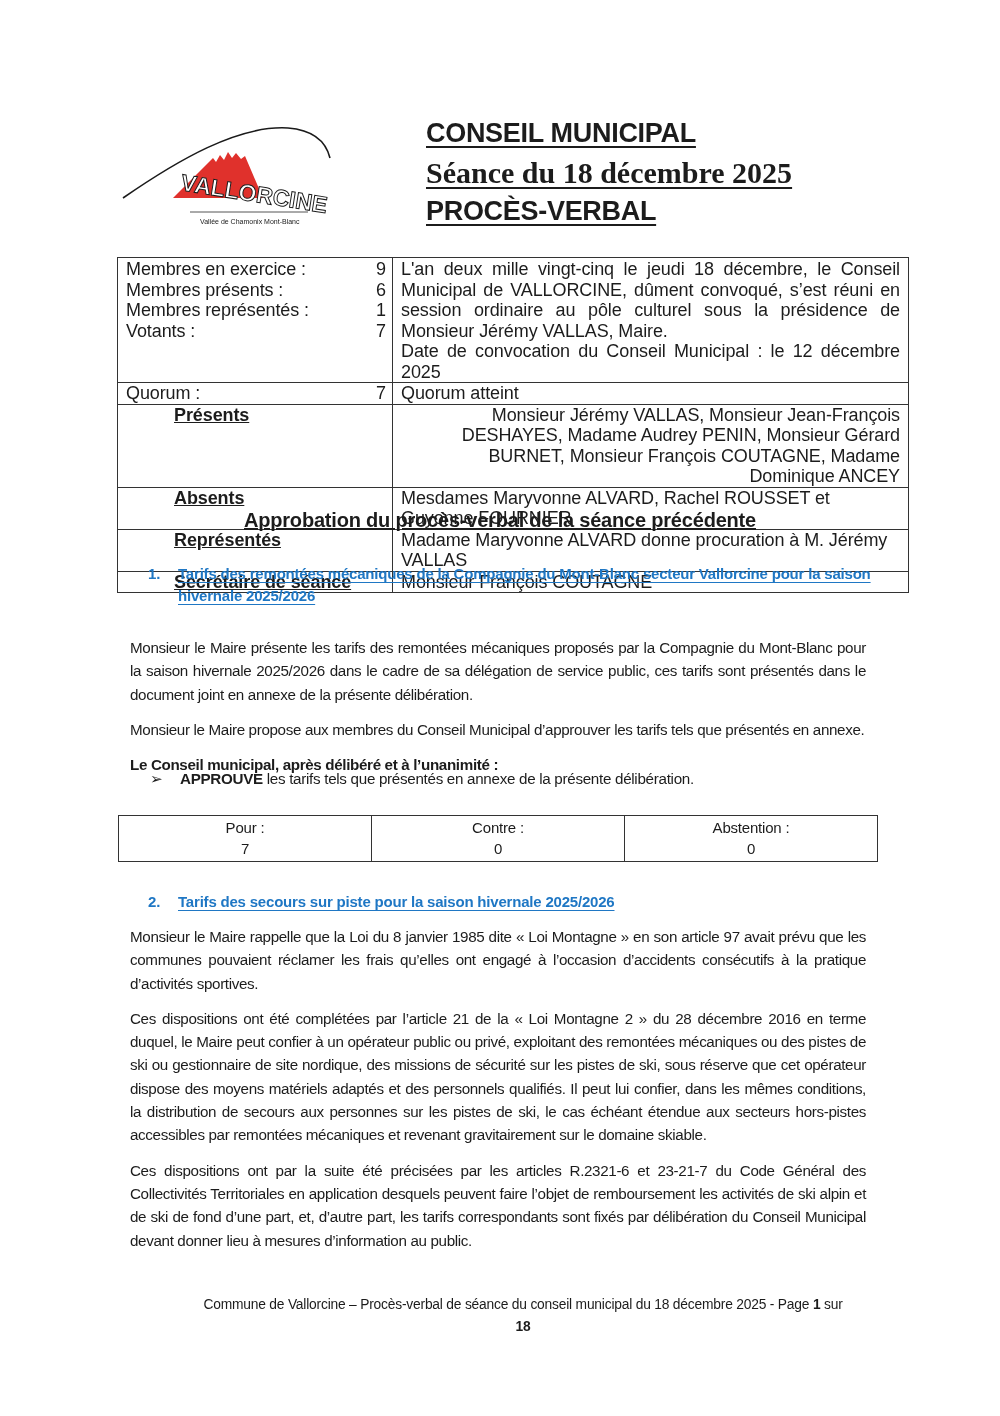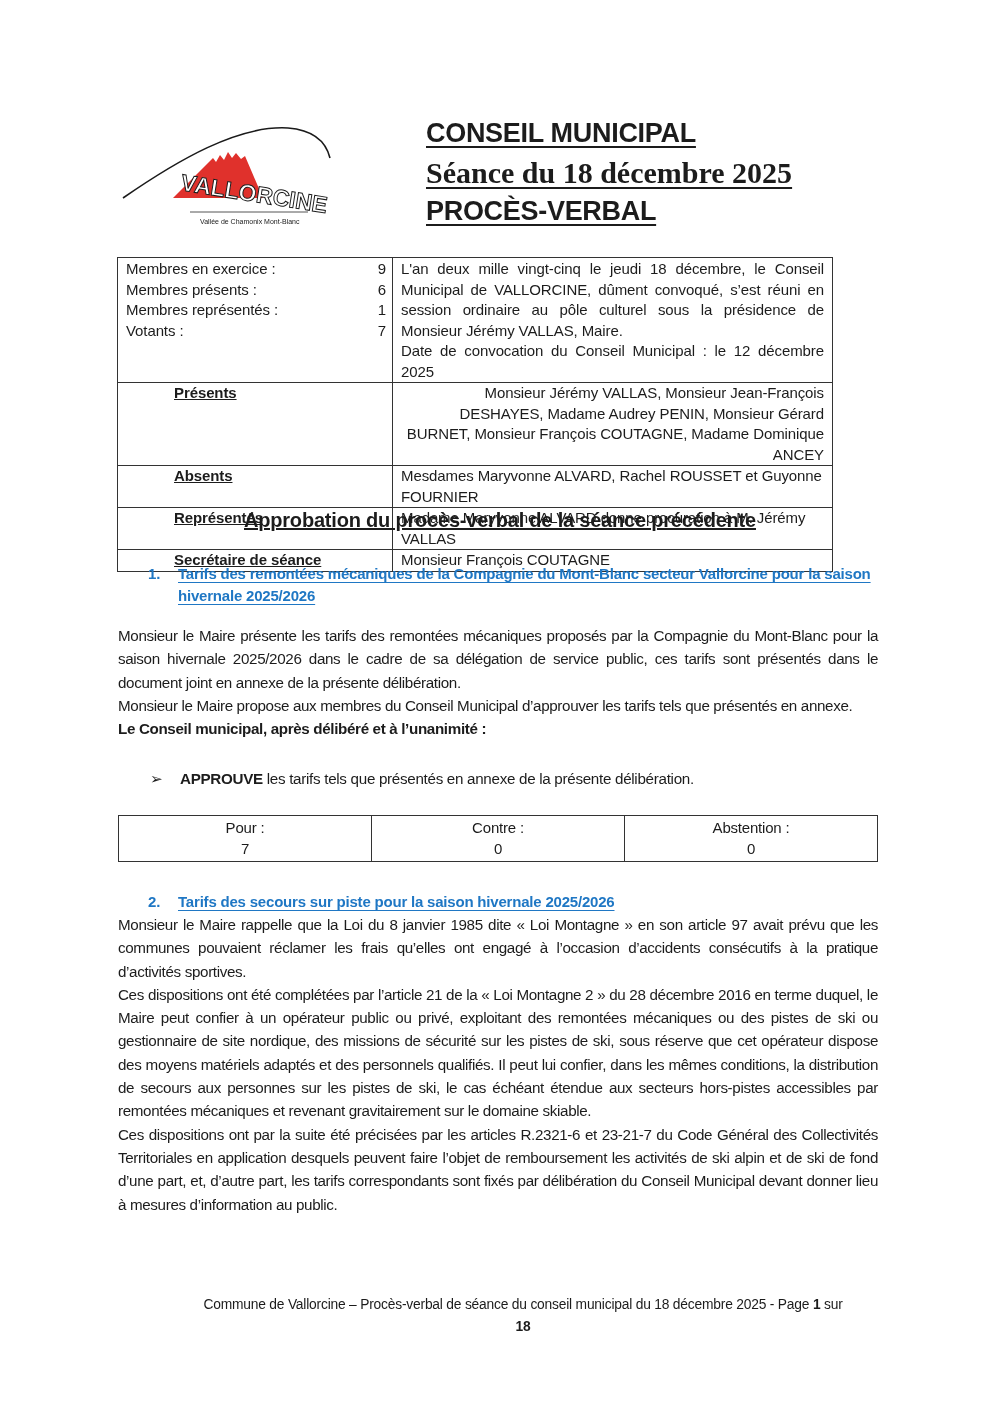--- a/index.html
+++ b/index.html
@@ -15,40 +15,40 @@
   #logo svg { width: 100%; height: 100%; display: block; }
 
   
   .title-line { left: 426px; white-space: nowrap; text-decoration: underline; text-underline-offset: 4px; text-decoration-thickness: 2px; }
   #title1 { top: 118px; font-family: "Liberation Sans", sans-serif; font-weight: bold; font-size: 27px; letter-spacing: -0.3px; }
   #title2 { top: 156px; font-family: "Liberation Serif", serif; font-weight: bold; font-size: 30px; }
   #title3 { top: 196px; font-family: "Liberation Sans", sans-serif; font-weight: bold; font-size: 27px; letter-spacing: -0.3px; }
 
   
   #info-table {
-    left: 117px; top: 257px; width: 716px; border-collapse: collapse;
-    font-size: 15px; line-height: 20.5px; letter-spacing: -0.1px;
+    left: 117px; top: 257px; width: 792px; border-collapse: collapse;
+    font-size: 18px; line-height: 20.5px; letter-spacing: -0.1px;
   }
   #info-table td { border: 1px solid #333; vertical-align: top; padding: 0 8px; }
   #info-table td.lbl { width: 228px; border-right: none; }
   #info-table td.num { width: 16px; text-align: right; padding-right: 6px; border-left: none; }
   #info-table td.txt { text-align: justify; }
   #info-table .u { font-weight: bold; text-decoration: underline; padding-left: 48px; }
   #info-table tr.first td { padding-top: 1px; }
 
   
   #approbation { left: 0; width: 1000px; top: 509px; text-align: center; font-weight: bold; font-size: 20px; text-decoration: underline; letter-spacing: -0.2px; }
   .sec-head { color: #1f77c4; font-weight: bold; font-size: 15px; letter-spacing: -0.2px; line-height: 22px; }
   .sec-head .num { position: absolute; left: 0; }
   .sec-head .txt { text-decoration: underline; text-underline-offset: 3px; display: block; margin-left: 30px; }
   #sec1 { left: 148px; top: 563px; width: 730px; }
   #sec2 { left: 148px; top: 891px; width: 730px; }
 
   .para { left: 118px; width: 760px; font-size: 15.2px; line-height: 23.3px; text-align: justify; letter-spacing: -0.35px; }
-  .para p { margin: 0; }
+  .para p { margin: 12px; }
   #p1 { top: 624px; }
   .bold { font-weight: bold; }
 
   #bullet1 { left: 150px; top: 770px; font-size: 15.2px; letter-spacing: -0.3px; white-space: nowrap; }
   #bullet1 .arrow { display: inline-block; width: 30px; }
 
   
   #vote-table { left: 118px; top: 815px; width: 760px; border-collapse: collapse; font-size: 15px; letter-spacing: -0.2px; }
   #vote-table td { border: 1px solid #333; text-align: center; width: 33.3%; line-height: 21px; padding: 1px 16px 2px; }
 
@@ -87,20 +87,25 @@
     <td class="num">
       <div>9</div>
       <div>6</div>
       <div>1</div>
       <div>7</div>
     </td>
     <td class="txt">
       <div>L'an deux mille vingt-cinq le jeudi 18 décembre, le Conseil Municipal de VALLORCINE, dûment convoqué, s’est réuni en session ordinaire au pôle culturel sous la présidence de Monsieur Jérémy VALLAS, Maire.</div>
       <div>Date de convocation du Conseil Municipal : le 12 décembre 2025</div>
     </td>
+  </tr>
+  <tr>
+    <td class="lbl">Quorum :</td>
+    <td class="num">7</td>
+    <td class="txt">Quorum atteint</td>
   </tr>
   <tr>
     <td colspan="2"><span class="u">Présents</span></td>
     <td class="txt" style="text-align:right">Monsieur Jérémy VALLAS, Monsieur Jean-François DESHAYES, Madame Audrey PENIN, Monsieur Gérard BURNET, Monsieur François COUTAGNE, Madame Dominique ANCEY</td>
   </tr>
   <tr>
     <td colspan="2"><span class="u">Absents</span></td>
     <td>Mesdames Maryvonne ALVARD, Rachel ROUSSET et Guyonne FOURNIER</td>
   </tr>
   <tr>

